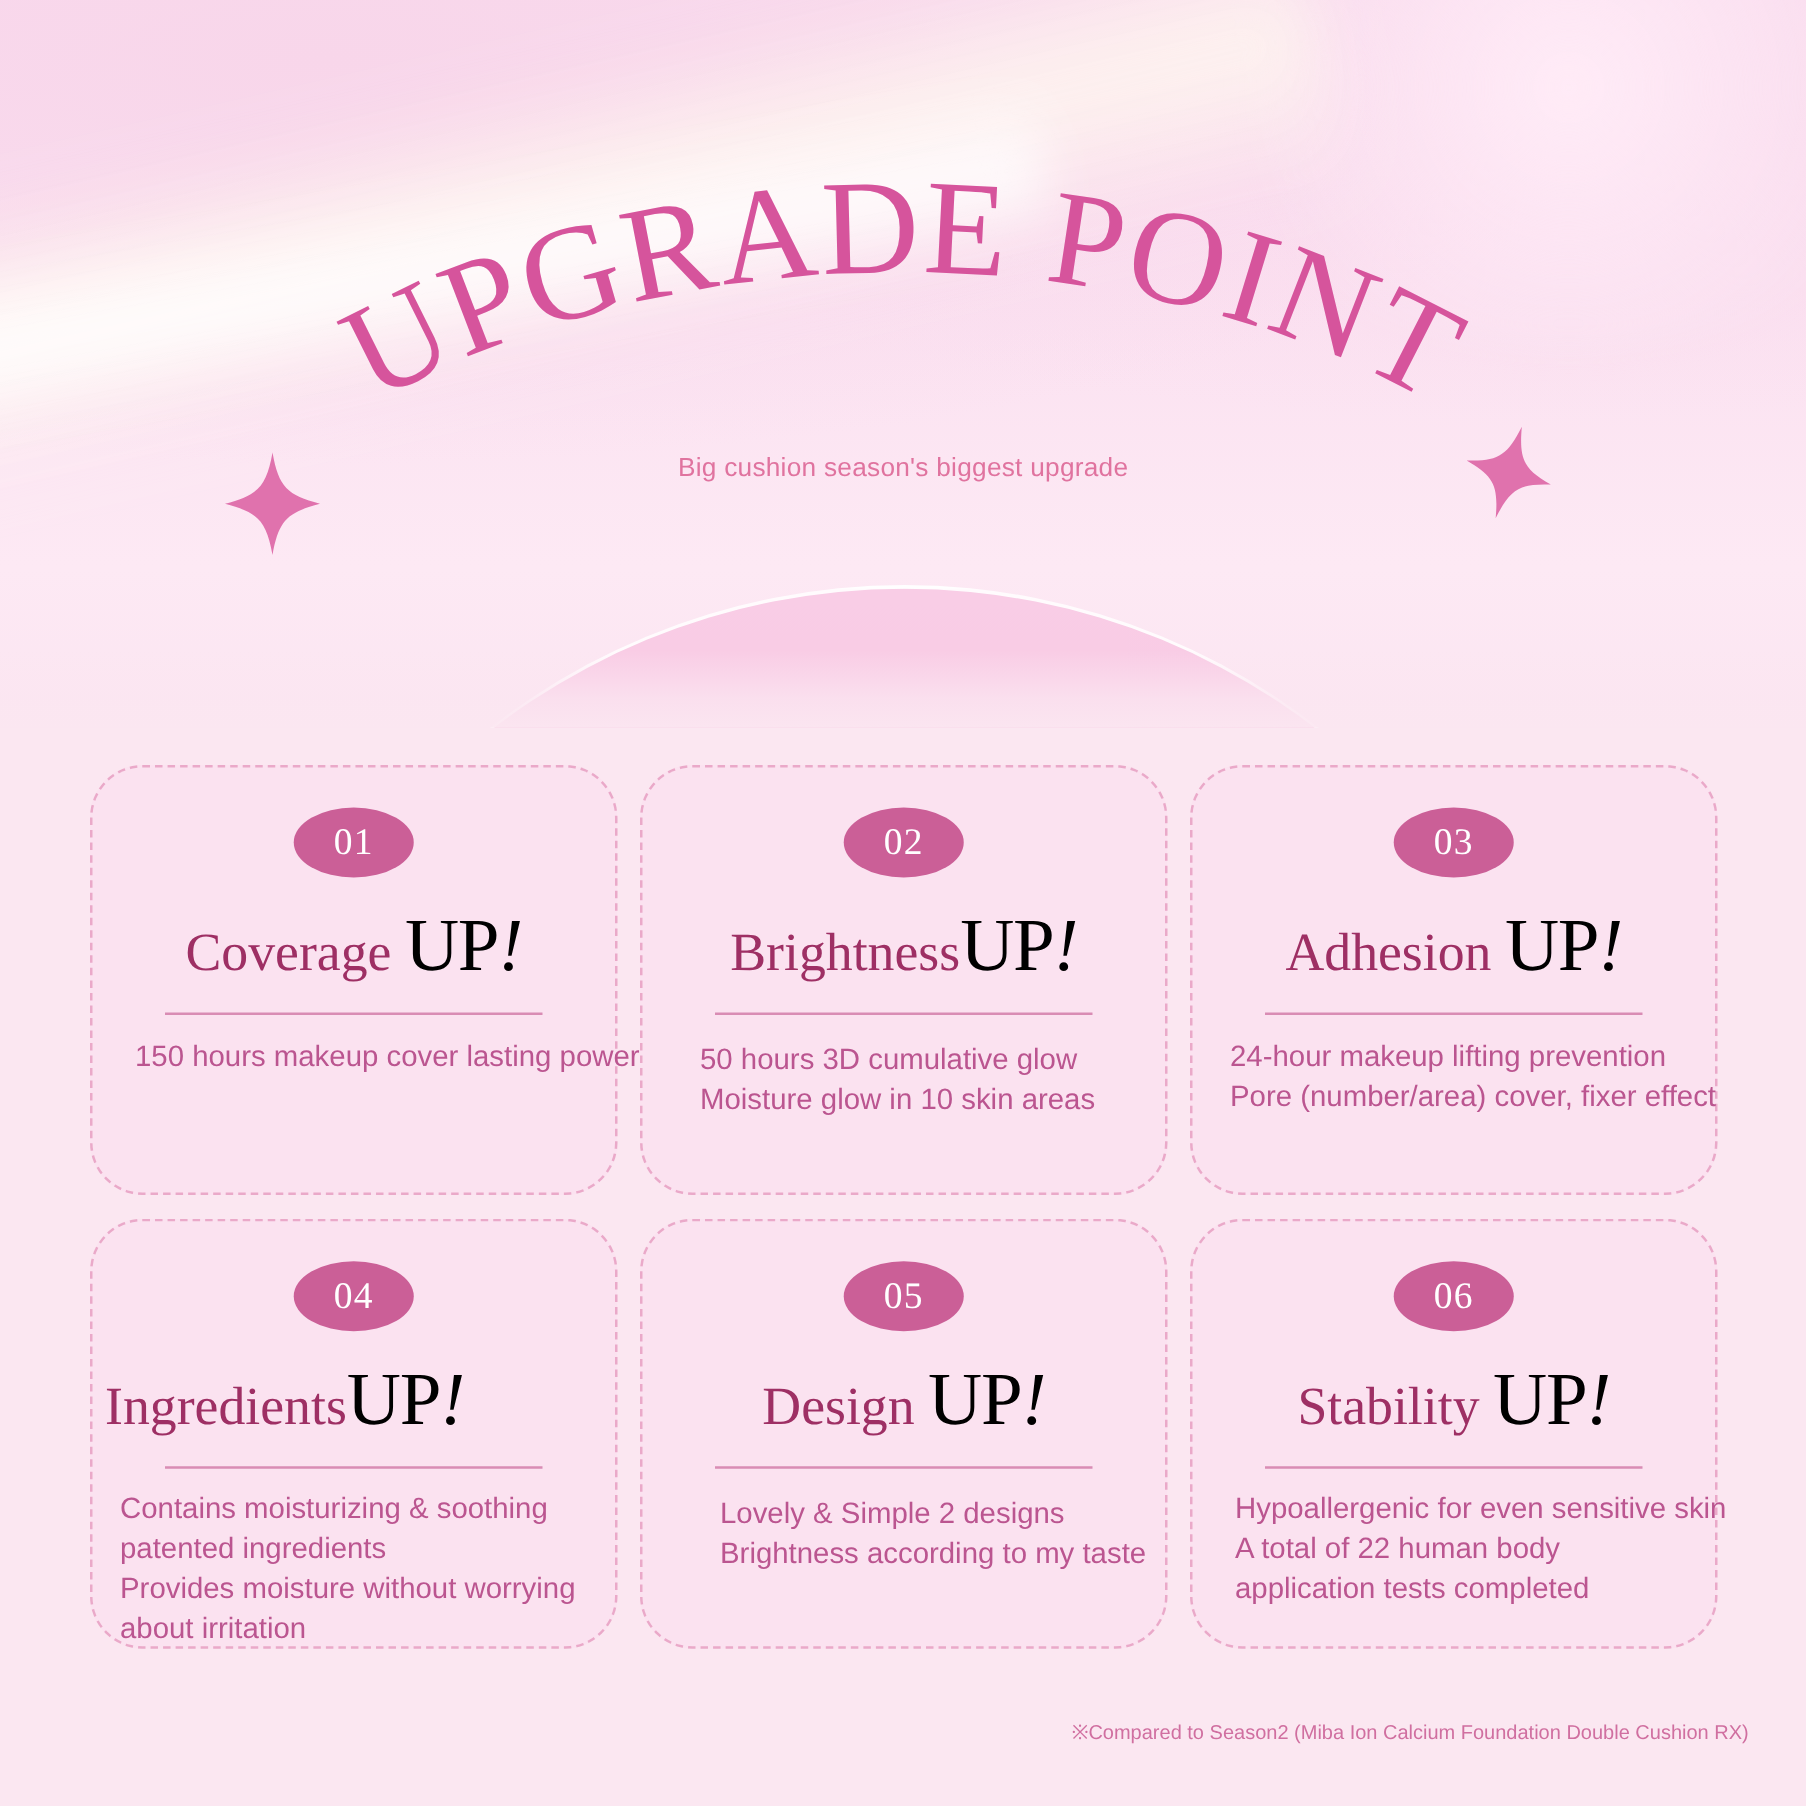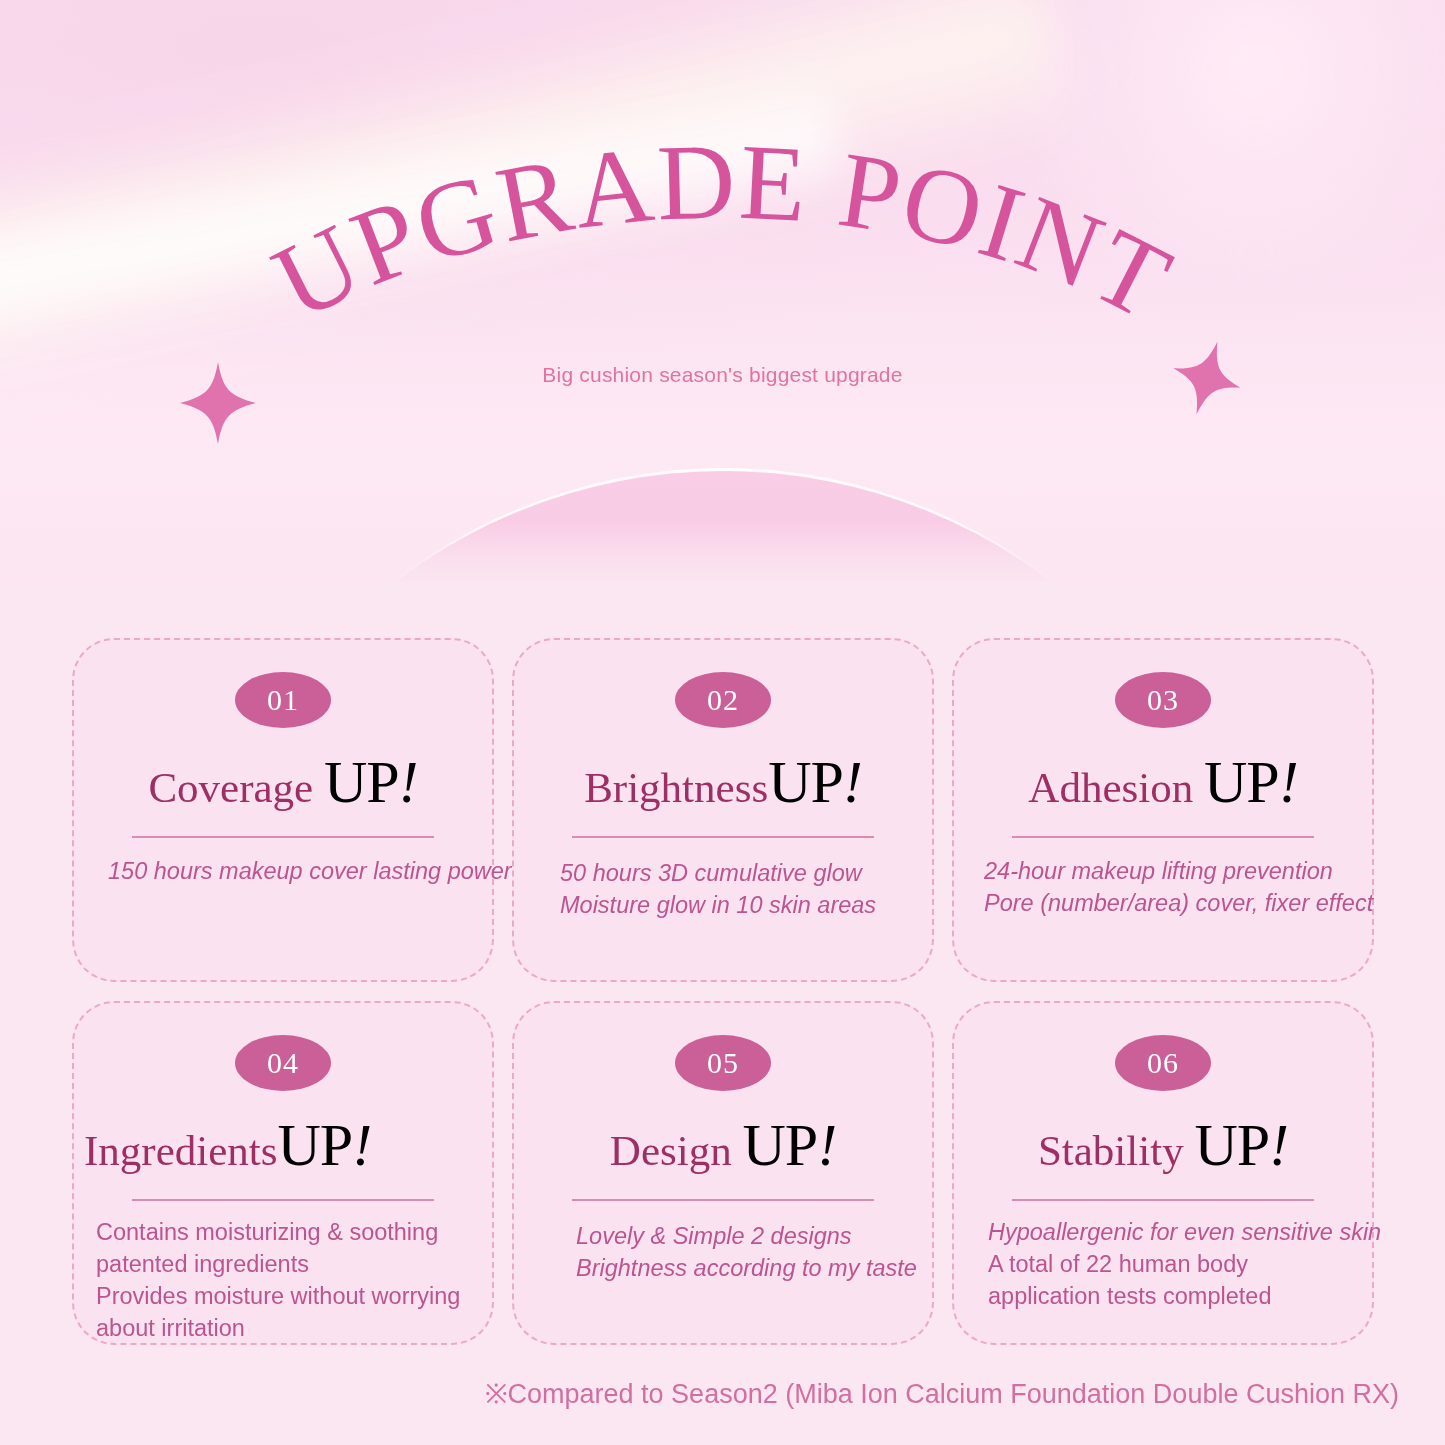--- a/index.html
+++ b/index.html
@@ -117,21 +117,21 @@
   .sparkle {
     position: absolute;
     width: 0; height: 0;
   }
   .sparkle svg { display:block; }
 
   
   .grid {
     position: absolute;
     left: 72px;
-    top: 638px;
+    top: 612px;
     width: 1302px;
     display: grid;
     grid-template-columns: repeat(3, 1fr);
     grid-template-rows: 344px 344px;
     column-gap: 18px;
     row-gap: 19px;
   }
 
   .card {
     position: relative;
@@ -192,42 +192,42 @@
   .card-body {
     position: absolute;
     left: 28px;
     right: 20px;
     top: 216px;
     font-size: 23.5px;
     line-height: 1.36;
     color: #bb5590;
     text-align: left;
   }
-  .card-body .line { white-space: nowrap; font-style: italic; }
+  .card-body .line { white-space: nowrap; }
   .card-body .wrapline { white-space: normal; }
 
   
   .card-1 .card-body { left: 34px; right: 14px; }
   .card-2 .card-body { left: 46px; right: 14px; top: 218px; }
   .card-3 .card-body { left: 30px; right: 8px; }
   .card-4 .card-body { left: 22px; right: 10px; top: 214px; }
   .card-5 .card-body { left: 62px; right: 14px; top: 218px; }
   .card-6 .card-body { left: 34px; right: 8px; top: 214px; }
 
   .card-4 .card-title { text-align: left; padding-left: 10px; }
   .card-4 .divider { left: 58px; right: 58px; }
 
   
   .footnote {
     position: absolute;
     left: 0;
     right: 46px;
     top: 1374px;
     text-align: right;
-    font-size: 27px;
+    font-size: 16px;
     color: #d06fa0;
     letter-spacing: 0;
   }
 </style>
 </head>
 <body>
 
 <div class="page">
 
   <div class="hero">

